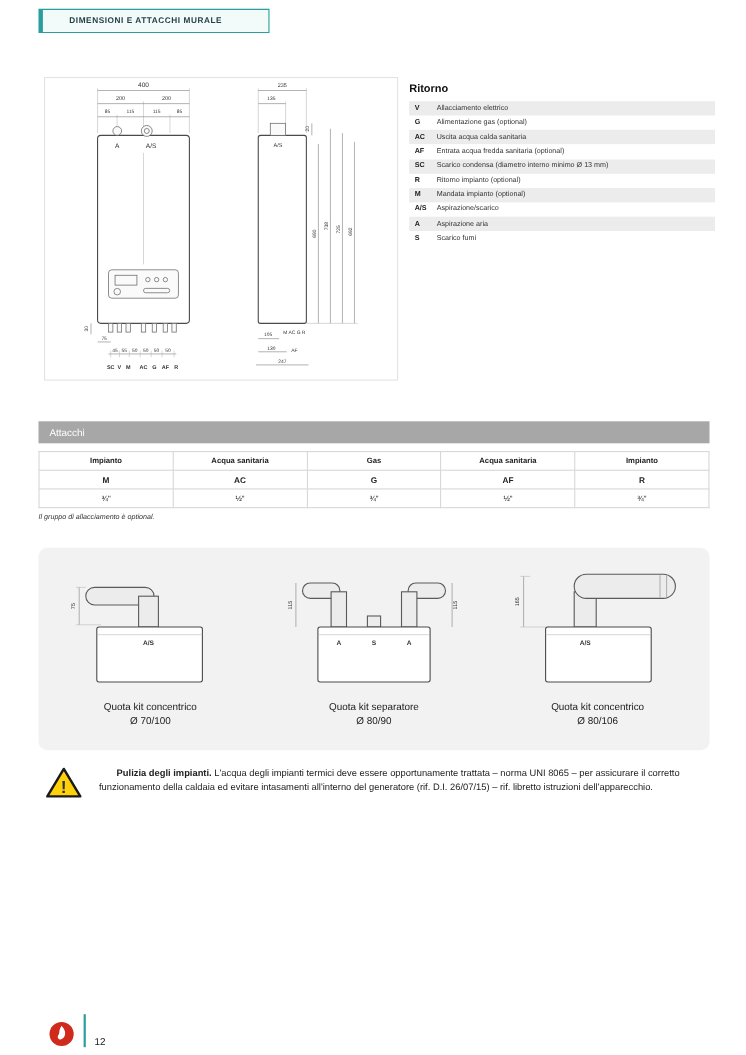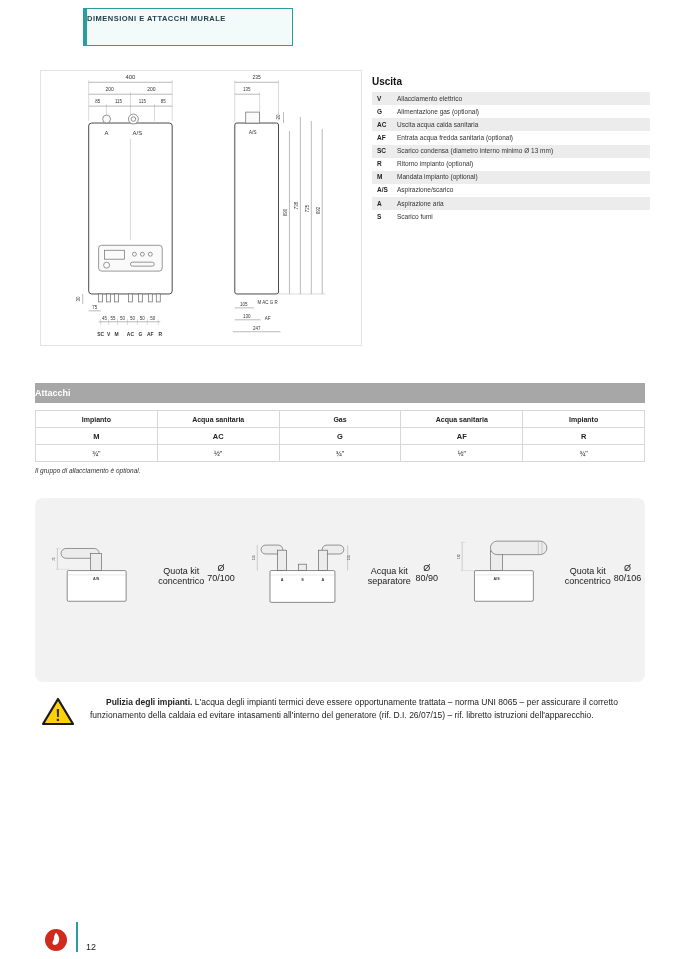--- a/index.html
+++ b/index.html
@@ -1,24 +1,24 @@
 <!DOCTYPE html>
 <html><head>
 <meta charset="utf-8">
 <style>
   * { margin:0; padding:0; box-sizing:border-box; }
   html,body { background:#fff; }
   body { font-family:"Liberation Sans", sans-serif; color:#222; }
   .page { position:relative; width:678px; height:959px; background:#fff; overflow:hidden; }
 
   
-  .header-box { position:absolute; left:35px; top:8px; width:210px; height:38px;
+  .header-box { position:absolute; left:35px; top:8px; width:210px; height:22px;
     border:1px solid #2a9d9d; border-left:4px solid #2a9d9d; background:#f2fafa;
     font-size:7.5px; font-weight:bold; letter-spacing:.5px; color:#23414a;
-    line-height:20px; padding-left:0;margin-left:48px; }
+    line-height:20px; padding-left:24px; }
 
   
   .drawing-box { position:absolute; left:40px; top:70px; width:322px; height:276px;
     border:1px solid #e3e3e3; background:#fff; }
   .drawing-box svg { width:100%; height:100%; }
   .dim { stroke:#8a8a8a; stroke-width:.6; }
   .ext { stroke:#b5b5b5; stroke-width:.5; }
   .body { fill:#fff; stroke:#4a4a4a; stroke-width:1; }
   .detail { fill:#fafafa; stroke:#6b6b6b; stroke-width:.7; }
   .pipe { fill:#ececec; stroke:#5a5a5a; stroke-width:1; }
@@ -28,32 +28,32 @@
   
   .legend { position:absolute; left:372px; top:76px; width:278px; }
   .legend-title { font-size:10px; font-weight:bold; margin-bottom:5px; color:#111; }
   .legend-row { display:flex; align-items:flex-start; padding:2.5px 5px; font-size:6.5px; line-height:1.25; }
   .legend-rows .legend-row:nth-child(odd) { background:#ececec; }
   .lg-code { width:20px; font-weight:bold; flex:none; }
   .lg-desc { flex:1; color:#333; }
 
   
   .att-bar { position:absolute; left:35px; top:383px; width:610px; height:20px;
-    background:#a7a7a7; color:#fff; font-size:9px; font-weight:bold; line-height:20px; }
+    background:#a7a7a7; color:#fff; font-size:9px; font-weight:normal; line-height:20px; padding-left:10px; }
   .att-table { position:absolute; left:35px; top:410px; width:610px; border-collapse:collapse; table-layout:fixed; }
   .att-table th, .att-table td { border:1px solid #d8d8d8; text-align:center; height:17px; }
   .att-table th { font-size:7px; font-weight:bold; color:#222; }
   .att-table tr.codes td { font-size:7.5px; font-weight:bold; }
   .att-table tr.sizes td { font-size:7px; }
   .att-note { position:absolute; left:35px; top:467px; font-size:6.5px; font-style:italic; color:#333; }
 
   
   .kits-panel { position:absolute; left:35px; top:498px; width:610px; height:184px;
     background:#f2f2f2; border-radius:8px; display:flex; justify-content:space-around; align-items:flex-start; padding-top:16px; }
-  .kit { width:196px; display:flex; align-items:center; }
+  .kit { width:196px; display:flex; flex-direction:column; align-items:center; }
   .kit svg { width:190px; height:115px; }
   .kit-caption { font-size:9px; color:#1a1a1a; margin-top:8px; text-align:center; }
   .kit-size { font-size:9px; color:#1a1a1a; margin-top:3px; text-align:center; }
 
   
   .warning { position:absolute; left:40px; top:696px; width:606px; display:flex; gap:14px; align-items:flex-start; }
   .warn-icon { flex:none; width:36px; height:32px; }
   .warn-text { font-size:8.5px; line-height:1.55; color:#222; width:556px; }
   .warn-text b { font-weight:bold;padding-left:16px; }
 
@@ -180,21 +180,21 @@
         <line class="dim" x1="195" y1="250" x2="221" y2="250"></line>
         <text class="t45" x="207" y="248">130</text>
         <text class="t45" x="228" y="250">AF</text>
         <line class="dim" x1="193" y1="262" x2="241" y2="262"></line>
         <text class="t45" x="217" y="260">247</text>
       </g>
     </svg>
   </div>
 
   <div class="legend">
-    <div class="legend-title">Uscita</div>
+    <div class="legend-title">Ritorno</div>
     <div class="legend-rows">
       <div class="legend-row">
           <span class="lg-code">V</span>
           <span class="lg-desc">Allacciamento elettrico</span>
         </div>
       <div class="legend-row">
           <span class="lg-code">G</span>
           <span class="lg-desc">Alimentazione gas (optional)</span>
         </div>
       <div class="legend-row">
@@ -291,21 +291,21 @@
         <rect class="pipe" x="56" y="24" width="14" height="32"></rect>
         <rect class="pipe" x="126" y="16" width="34" height="14" rx="7"></rect>
         <rect class="pipe" x="120" y="24" width="14" height="32"></rect>
         <rect class="pipe" x="89" y="46" width="12" height="10"></rect>
         <rect class="body" x="44" y="56" width="102" height="50" rx="2"></rect>
         <line class="ext" x1="44" y1="63" x2="146" y2="63"></line>
         <text class="t6 tb" x="63" y="72">A</text>
         <text class="t6 tb" x="95" y="72">S</text>
         <text class="t6 tb" x="127" y="72">A</text>
       </svg>
-      <div class="kit-caption">Acqua kit separatore</div>
+      <div class="kit-caption">Quota kit separatore</div>
       <div class="kit-size">Ø 80/90</div>
     </div>
 
     <div class="kit">
       <svg viewBox="0 0 190 115">
         <line class="dim" x1="28" y1="10" x2="28" y2="56"></line>
         <line class="ext" x1="25" y1="10" x2="34" y2="10"></line>
         <line class="ext" x1="25" y1="56" x2="52" y2="56"></line>
         <text class="t5" x="24" y="33" transform="rotate(-90 24 33)">165</text>
         <rect class="pipe" x="74" y="24" width="20" height="32"></rect>

